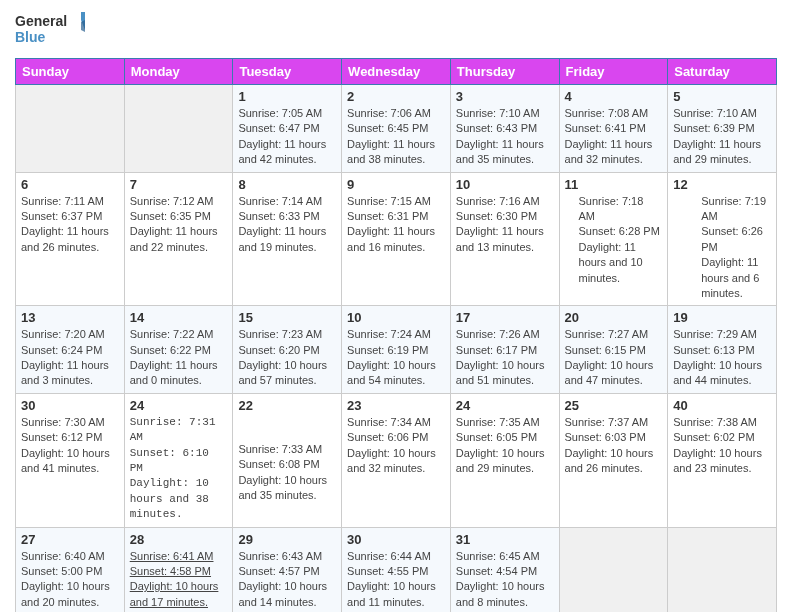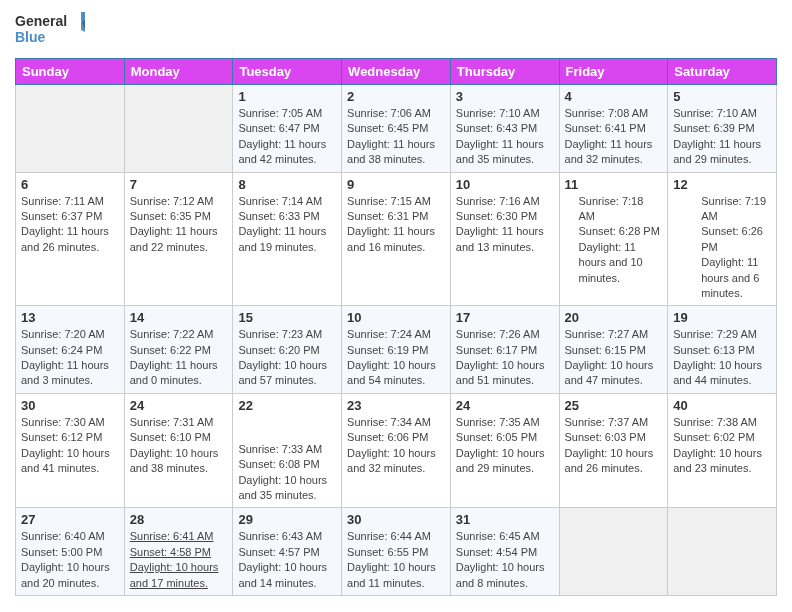--- a/index.html
+++ b/index.html
@@ -239,21 +239,21 @@
         </tr>
         <tr>
           <td>
             <span class="day-number">30</span>
             <div class="day-info" style="white-space: pre-line;">Sunrise: 7:30 AM
 Sunset: 6:12 PM
 Daylight: 10 hours and 41 minutes.</div>
           </td>
           <td>
             <span class="day-number">24</span>
-            <div class="day-info" style="white-space: pre-line;">Sunrise: 7:31 AM
+            <div class="day-info" style="white-space: pre-line; font-family: Liberation Mono, monospace;">Sunrise: 7:31 AM
 Sunset: 6:10 PM
 Daylight: 10 hours and 38 minutes.</div>
           </td>
           <td>
             <span class="day-number">22</span>
             <div class="day-info" style="white-space: pre-line; margin-top: 29px;">Sunrise: 7:33 AM
 Sunset: 6:08 PM
 Daylight: 10 hours and 35 minutes.</div>
           </td>
           <td>
@@ -296,21 +296,21 @@
           </td>
           <td>
             <span class="day-number">29</span>
             <div class="day-info" style="white-space: pre-line;">Sunrise: 6:43 AM
 Sunset: 4:57 PM
 Daylight: 10 hours and 14 minutes.</div>
           </td>
           <td>
             <span class="day-number">30</span>
             <div class="day-info" style="white-space: pre-line;">Sunrise: 6:44 AM
-Sunset: 6:55 PM
+Sunset: 4:55 PM
 Daylight: 10 hours and 11 minutes.</div>
           </td>
           <td>
             <span class="day-number">31</span>
             <div class="day-info" style="white-space: pre-line;">Sunrise: 6:45 AM
 Sunset: 4:54 PM
 Daylight: 10 hours and 8 minutes.</div>
           </td>
           <td class="empty"></td>
           <td class="empty"></td>

